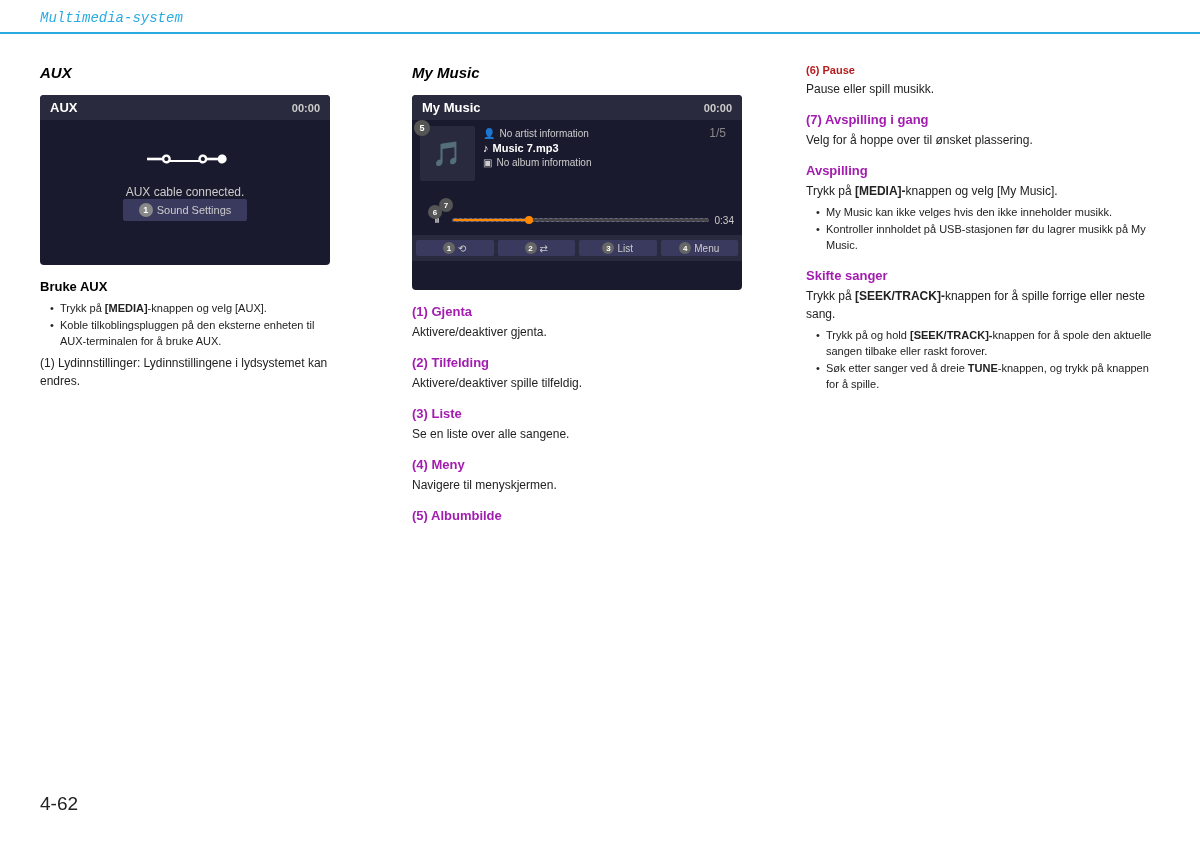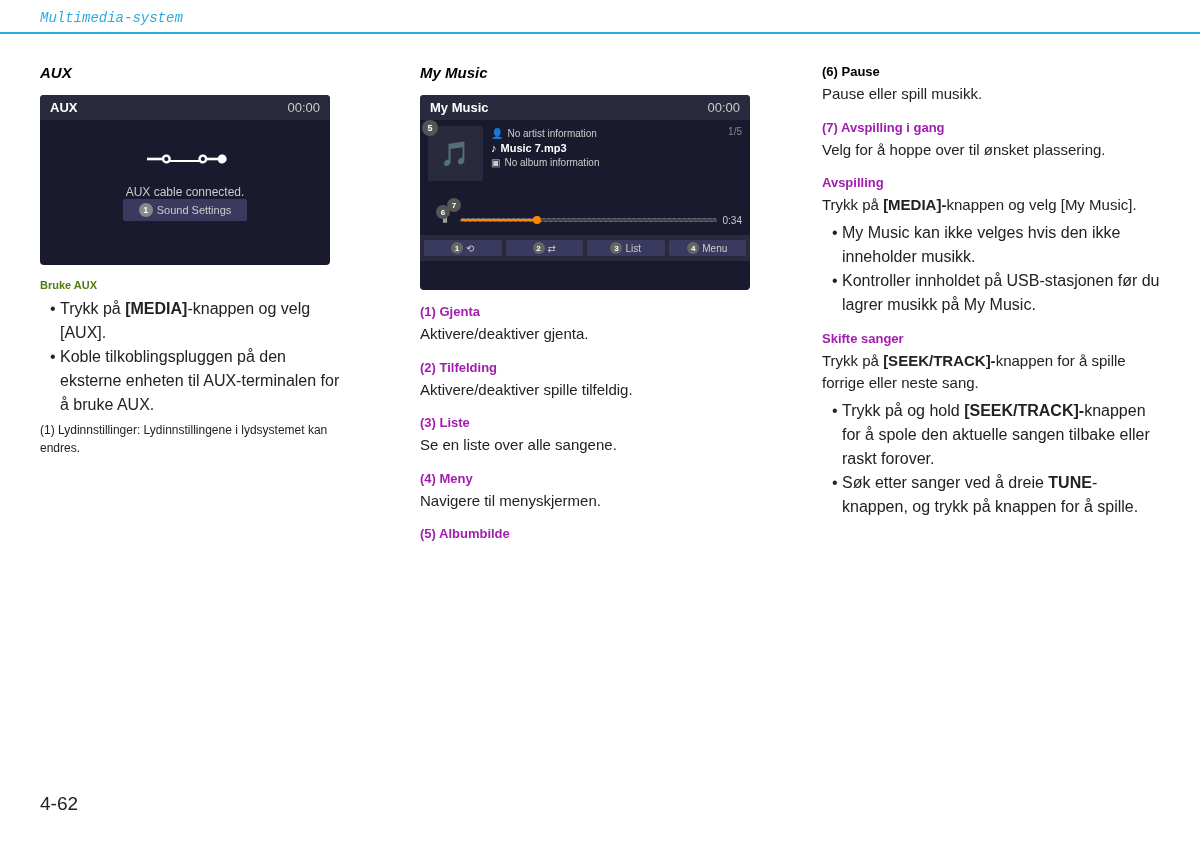--- a/index.html
+++ b/index.html
@@ -25,21 +25,21 @@
       font-size: 14px;
       font-weight: normal;
       font-family: 'Courier New', monospace;
       padding-bottom: 6px;
     }
 
     
     .main-content {
       display: flex;
       padding: 30px 40px 30px 40px;
-      gap: 12px;
+      gap: 4px;
     }
 
     
     .col-aux {
       width: 320px;
       flex-shrink: 0;
       padding-right: 20px;
     }
     .col-mymusic {
       width: 380px;
@@ -81,21 +81,22 @@
       color: #fff;
       font-size: 12px;
     }
     .screen-header-title {
       color: #fff;
       font-size: 13px;
       font-weight: bold;
     }
     .screen-header-time {
       color: #ccc;
-      font-size: 13px;
+      font-size: 11px;
+      font-weight: bold;
     }
     .screen-body-aux {
       display: flex;
       flex-direction: column;
       align-items: center;
       justify-content: center;
       height: 120px;
       background: #1a1a2e;
     }
     .aux-icon {
@@ -200,23 +201,23 @@
       gap: 4px;
     }
     .track-name {
       color: #fff;
       font-size: 11px;
       font-weight: bold;
     }
     .track-count {
       position: absolute;
       top: 6px;
-      right: 8px;
+      right: 16px;
       color: #888;
-      font-size: 10px;
+      font-size: 12px;
     }
     .progress-bar-container {
       flex: 1;
       height: 4px;
       background: #444;
       border-radius: 2px;
       position: relative;
       border: 1px dashed #668;
     }
     .progress-bar-fill {
@@ -298,37 +299,37 @@
       display: inline-flex;
       align-items: center;
       justify-content: center;
       font-size: 8px;
       font-weight: bold;
     }
 
     
     .section-bold-heading {
       font-weight: bold;
-      font-size: 11px;
+      font-size: 13px;
       margin-bottom: 6px;
-      color: #4d7c0f;
+      color: #000000;
     }
     .body-text {
-      font-size: 15px;
+      font-size: 12px;
       line-height: 1.5;
       color: #222;
       margin-bottom: 4px;
     }
     .bullet-list {
       list-style: none;
       padding-left: 10px;
       margin-bottom: 4px;
     }
     .bullet-list li {
-      font-size: 16px;
+      font-size: 11px;
       line-height: 1.5;
       position: relative;
       padding-left: 10px;
       color: #222;
     }
     .bullet-list li::before {
       content: '•';
       position: absolute;
       left: 0;
     }
@@ -341,23 +342,23 @@
     .bold-inline {
       font-weight: bold;
     }
 
     
     .info-section {
       margin-bottom: 14px;
     }
     .info-heading-bold {
       font-weight: bold;
-      font-size: 13px;
+      font-size: 11px;
       margin-bottom: 4px;
-      color: #000000;
+      color: #b91c1c;
     }
     .info-heading-color {
       font-weight: bold;
       font-size: 13px;
       margin-bottom: 4px;
       color: #a21caf;
     }
 
     
     .page-number {

